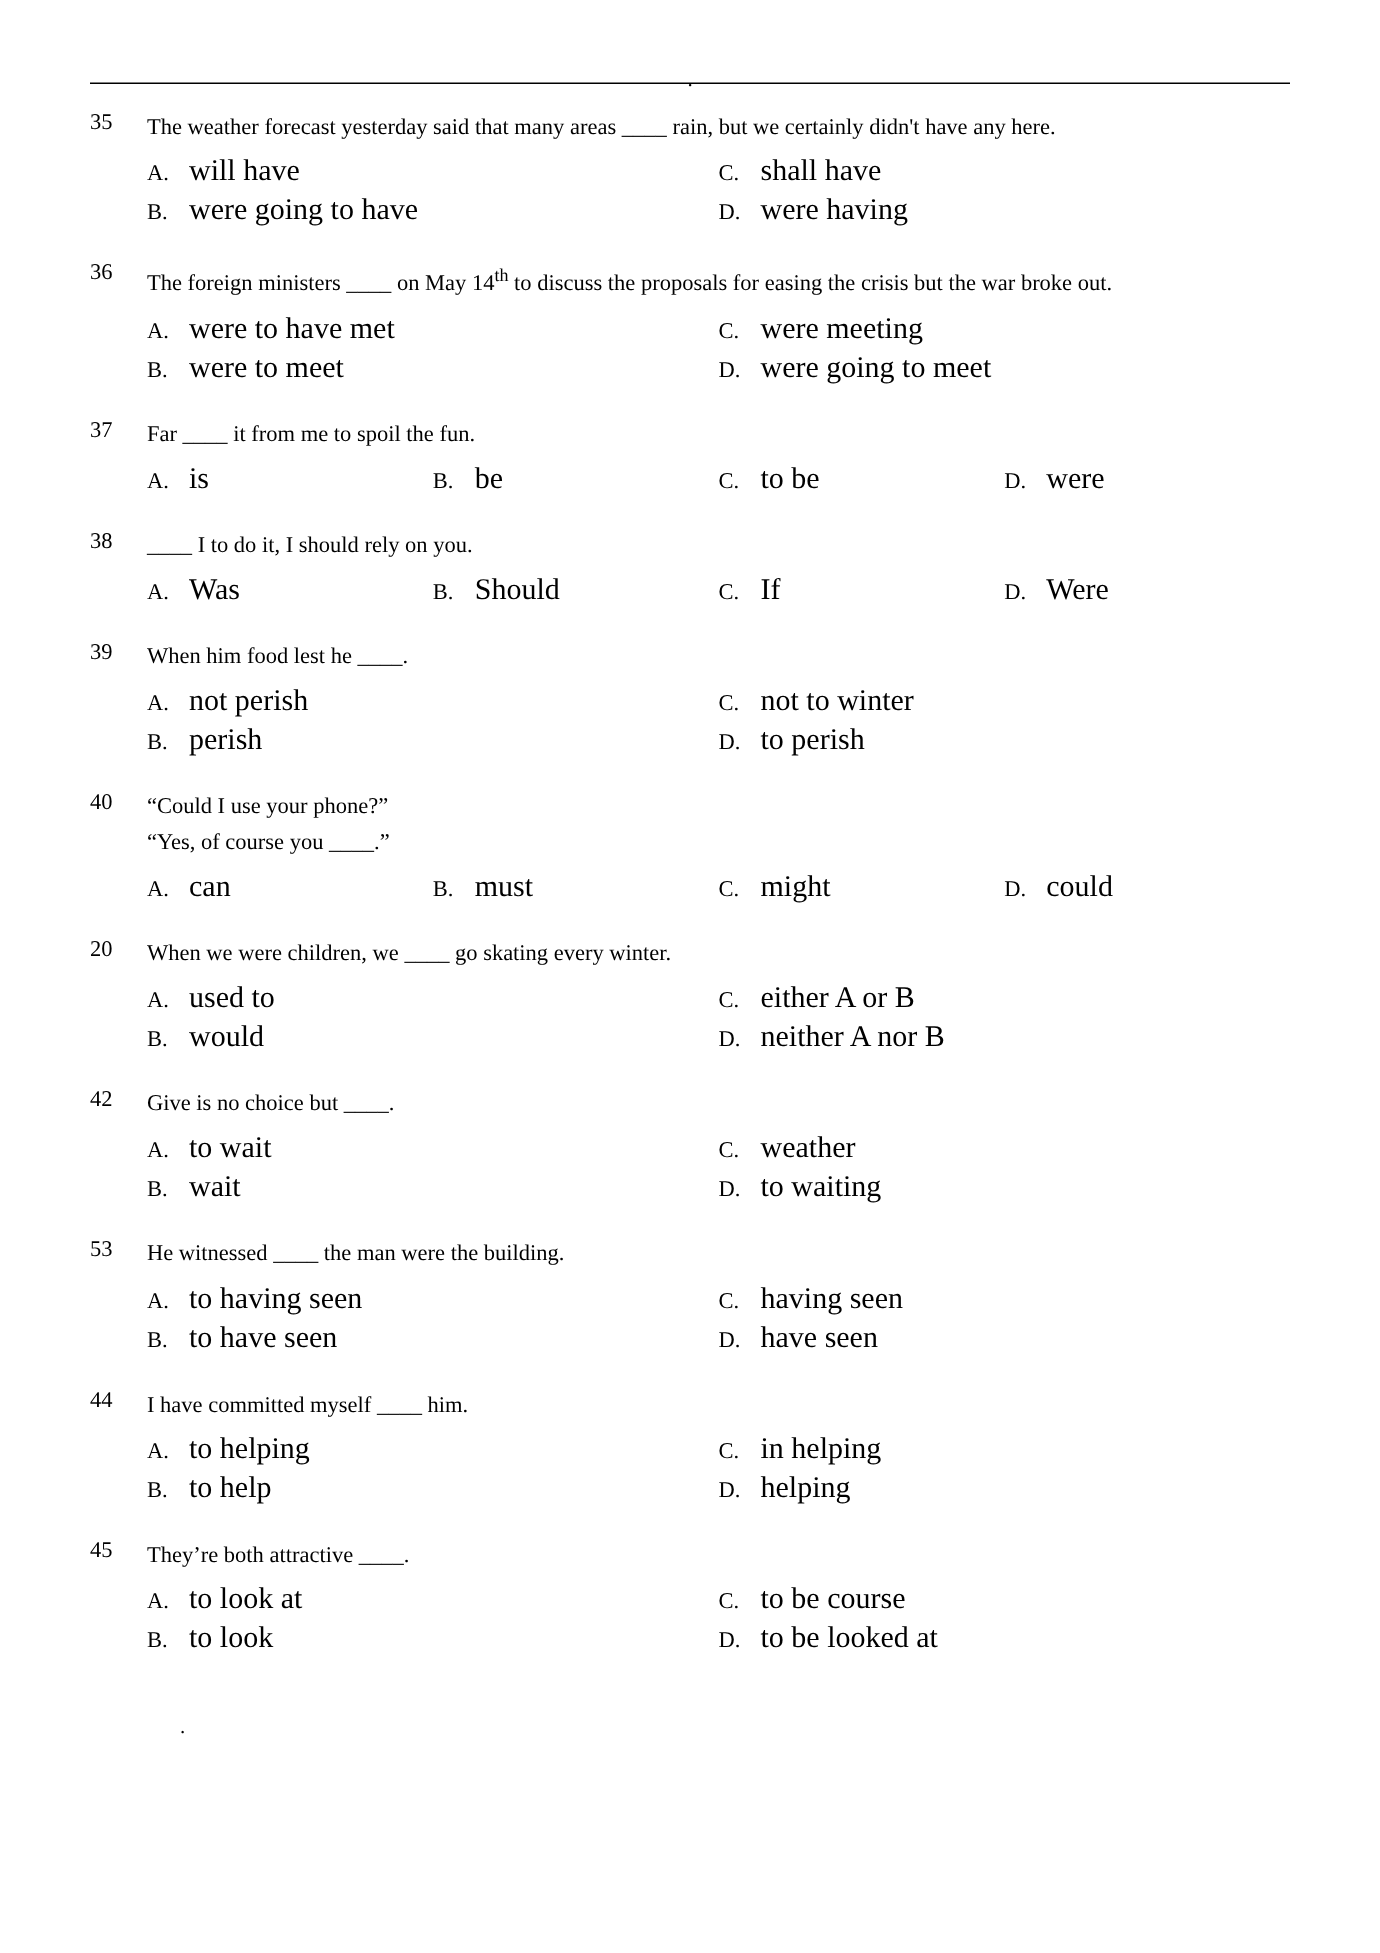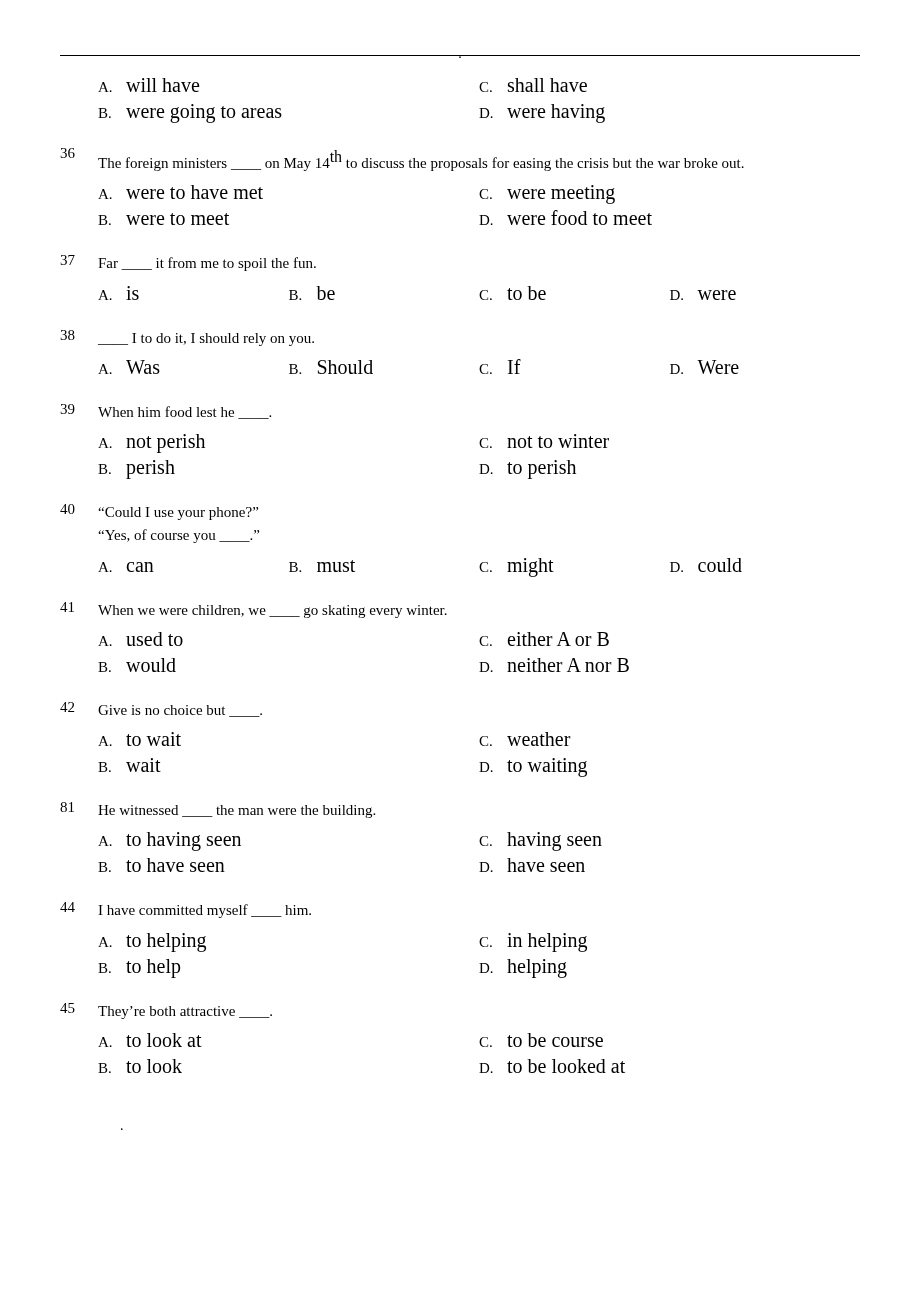--- a/index.html
+++ b/index.html
@@ -65,49 +65,53 @@
       font-size: 20px;
     }
     .options-4col {
       display: grid;
       grid-template-columns: 1fr 1fr 1fr 1fr;
       margin-left: 38px;
       margin-top: 4px;
       row-gap: 3px;
     }
     sup {
-      font-size: 16px;
+      font-size: 12px;
     }
     .bottom-dot {
       margin-top: 40px;
       font-size: 14px;
       padding-left: 60px;
     }
   </style>
 </head>
 <body>
 
 <div class="top-line">
   <span class="top-line-dot">.</span>
 </div>
 
 <div id="questions-container">
     <div class="question-block">
+      <div class="question-row">
+        <span class="q-number">35</span>
+        <span class="q-text">The weather forecast yesterday said that many areas ____ rain, but we certainly didn't have any here.</span>
+      </div>
       <div class="options-grid">
         <div class="option">
           <span class="opt-label">A.</span>
           <span class="opt-text">will have</span>
         </div>
         <div class="option">
           <span class="opt-label">C.</span>
           <span class="opt-text">shall have</span>
         </div>
         <div class="option">
           <span class="opt-label">B.</span>
-          <span class="opt-text">were going to areas</span>
+          <span class="opt-text">were going to have</span>
         </div>
         <div class="option">
           <span class="opt-label">D.</span>
           <span class="opt-text">were having</span>
         </div>
       </div>
     </div>
     <div class="question-block">
       <div class="question-row">
         <span class="q-number">36</span>
@@ -121,21 +125,21 @@
         <div class="option">
           <span class="opt-label">C.</span>
           <span class="opt-text">were meeting</span>
         </div>
         <div class="option">
           <span class="opt-label">B.</span>
           <span class="opt-text">were to meet</span>
         </div>
         <div class="option">
           <span class="opt-label">D.</span>
-          <span class="opt-text">were food to meet</span>
+          <span class="opt-text">were going to meet</span>
         </div>
       </div>
     </div>
     <div class="question-block">
       <div class="question-row">
         <span class="q-number">37</span>
         <span class="q-text">Far ____ it from me to spoil the fun.</span>
       </div>
       <div class="options-4col">
         <div class="option">
@@ -223,21 +227,21 @@
           <span class="opt-text">might</span>
         </div>
         <div class="option">
           <span class="opt-label">D.</span>
           <span class="opt-text">could</span>
         </div>
       </div>
     </div>
     <div class="question-block">
       <div class="question-row">
-        <span class="q-number">41</span>
+        <span class="q-number">20</span>
         <span class="q-text">When we were children, we ____ go skating every winter.</span>
       </div>
       <div class="options-grid">
         <div class="option">
           <span class="opt-label">A.</span>
           <span class="opt-text">used to</span>
         </div>
         <div class="option">
           <span class="opt-label">C.</span>
           <span class="opt-text">either A or B</span>
@@ -271,21 +275,21 @@
           <span class="opt-text">wait</span>
         </div>
         <div class="option">
           <span class="opt-label">D.</span>
           <span class="opt-text">to waiting</span>
         </div>
       </div>
     </div>
     <div class="question-block">
       <div class="question-row">
-        <span class="q-number">81</span>
+        <span class="q-number">53</span>
         <span class="q-text">He witnessed ____ the man were the building.</span>
       </div>
       <div class="options-grid">
         <div class="option">
           <span class="opt-label">A.</span>
           <span class="opt-text">to having seen</span>
         </div>
         <div class="option">
           <span class="opt-label">C.</span>
           <span class="opt-text">having seen</span>

